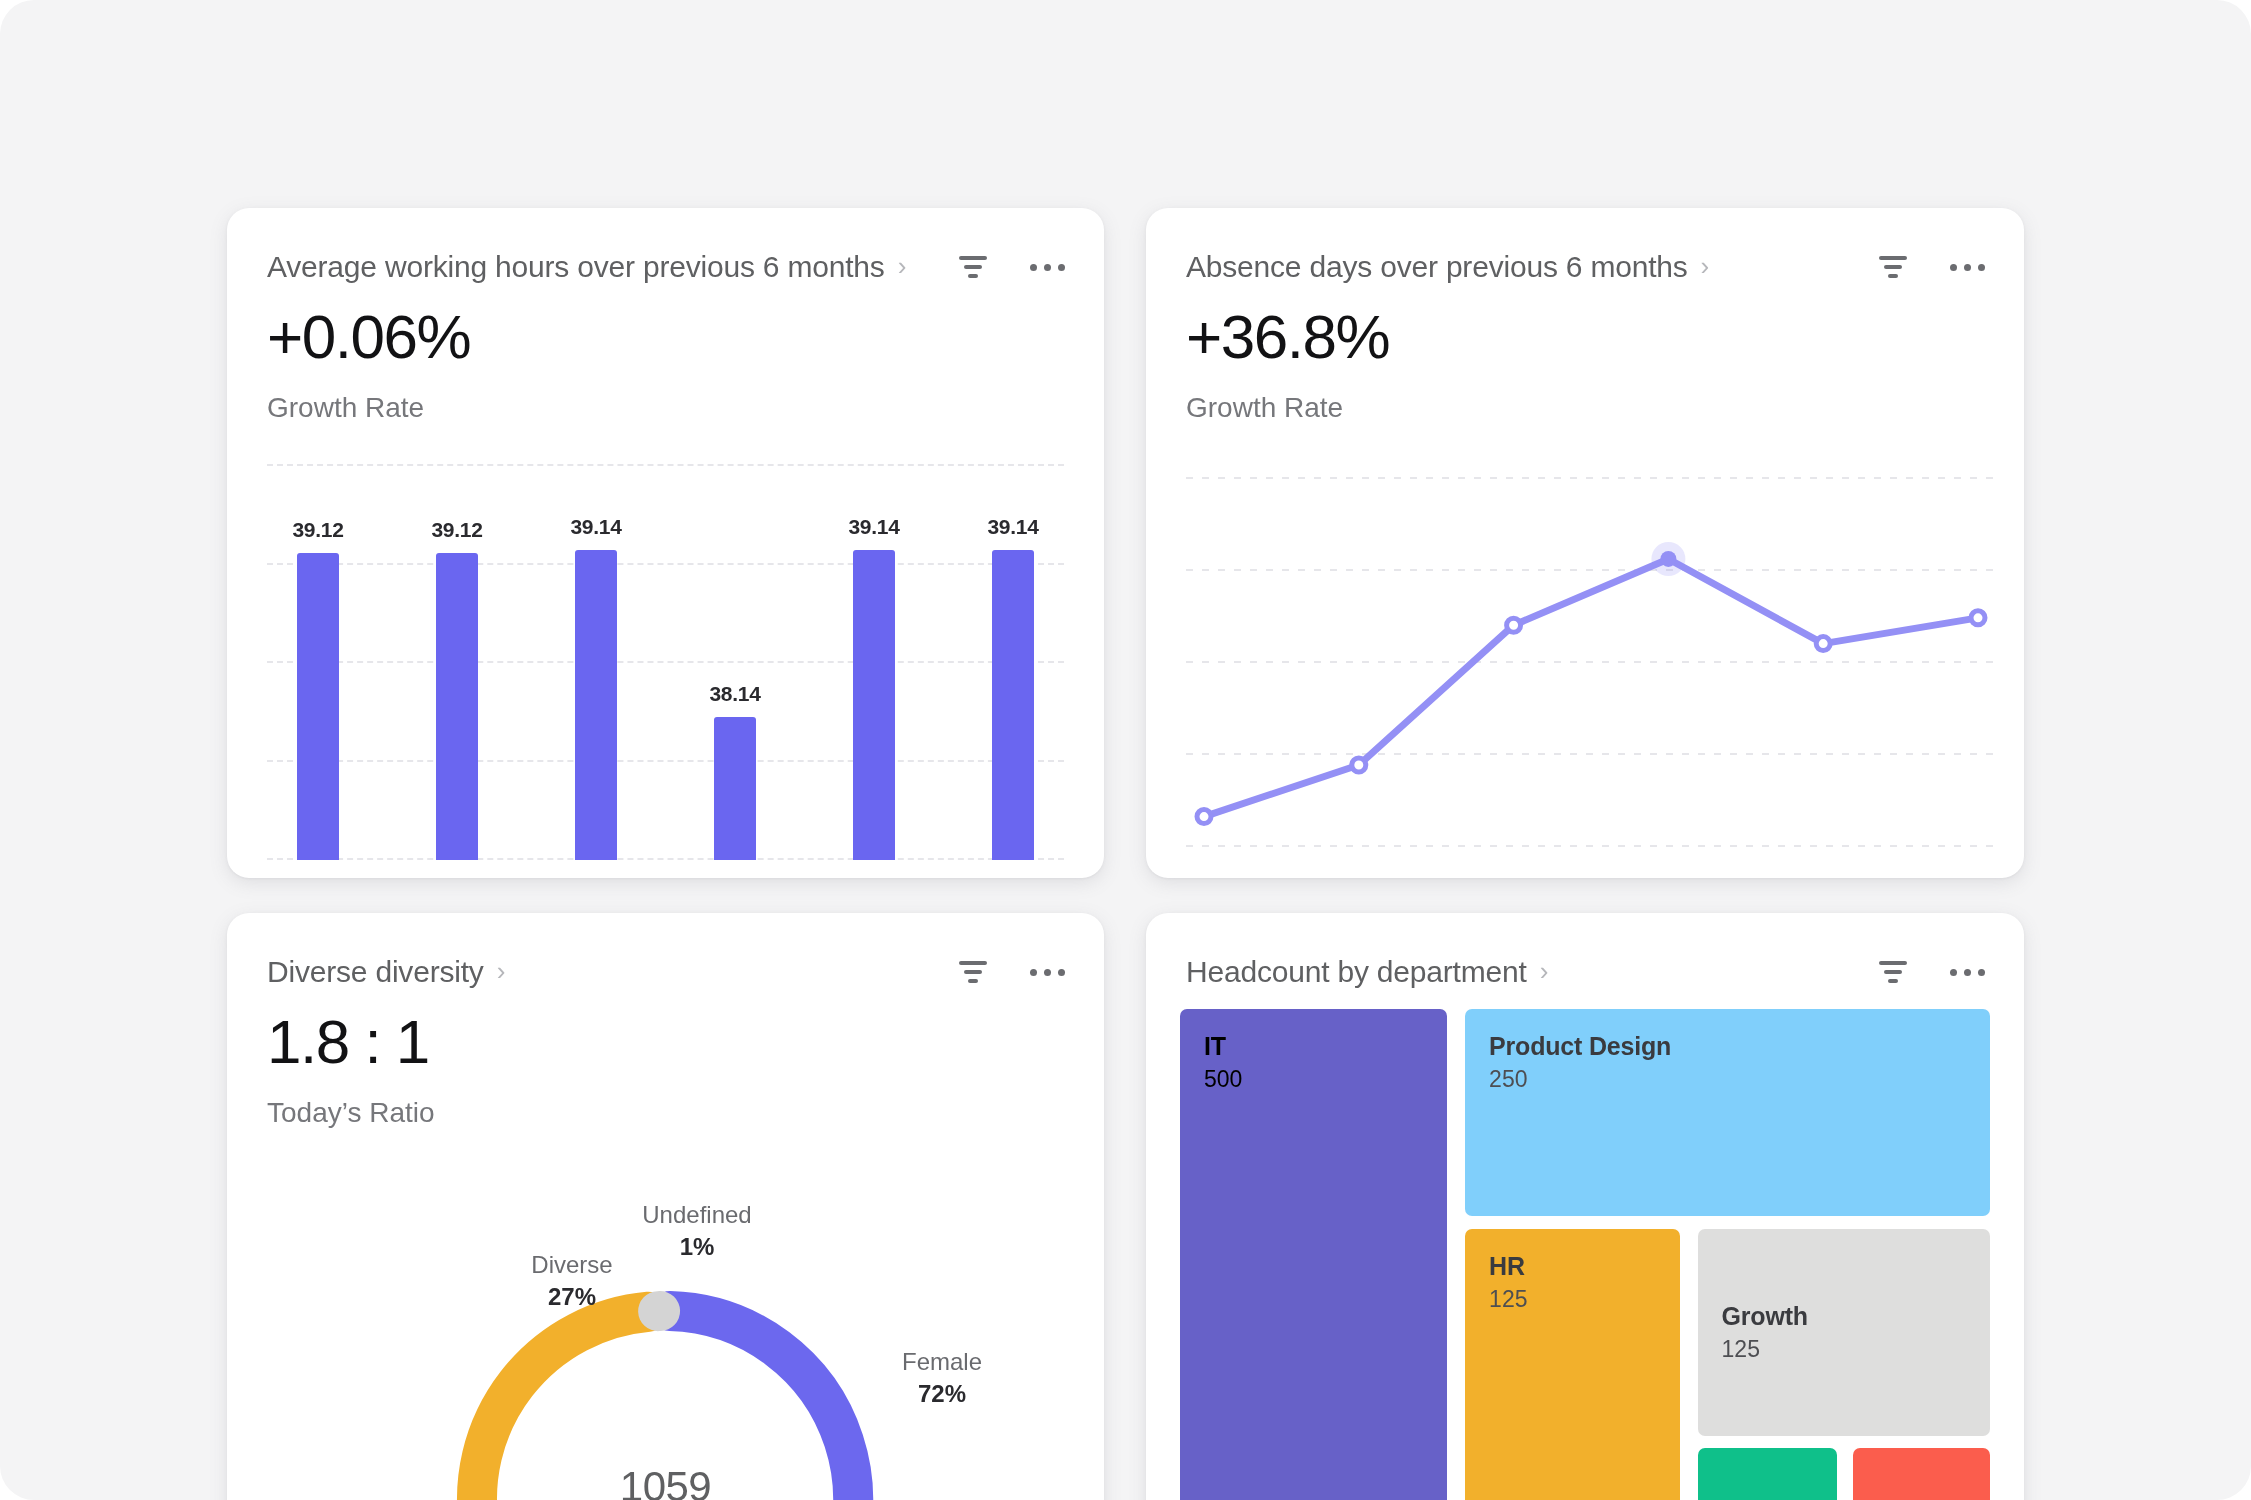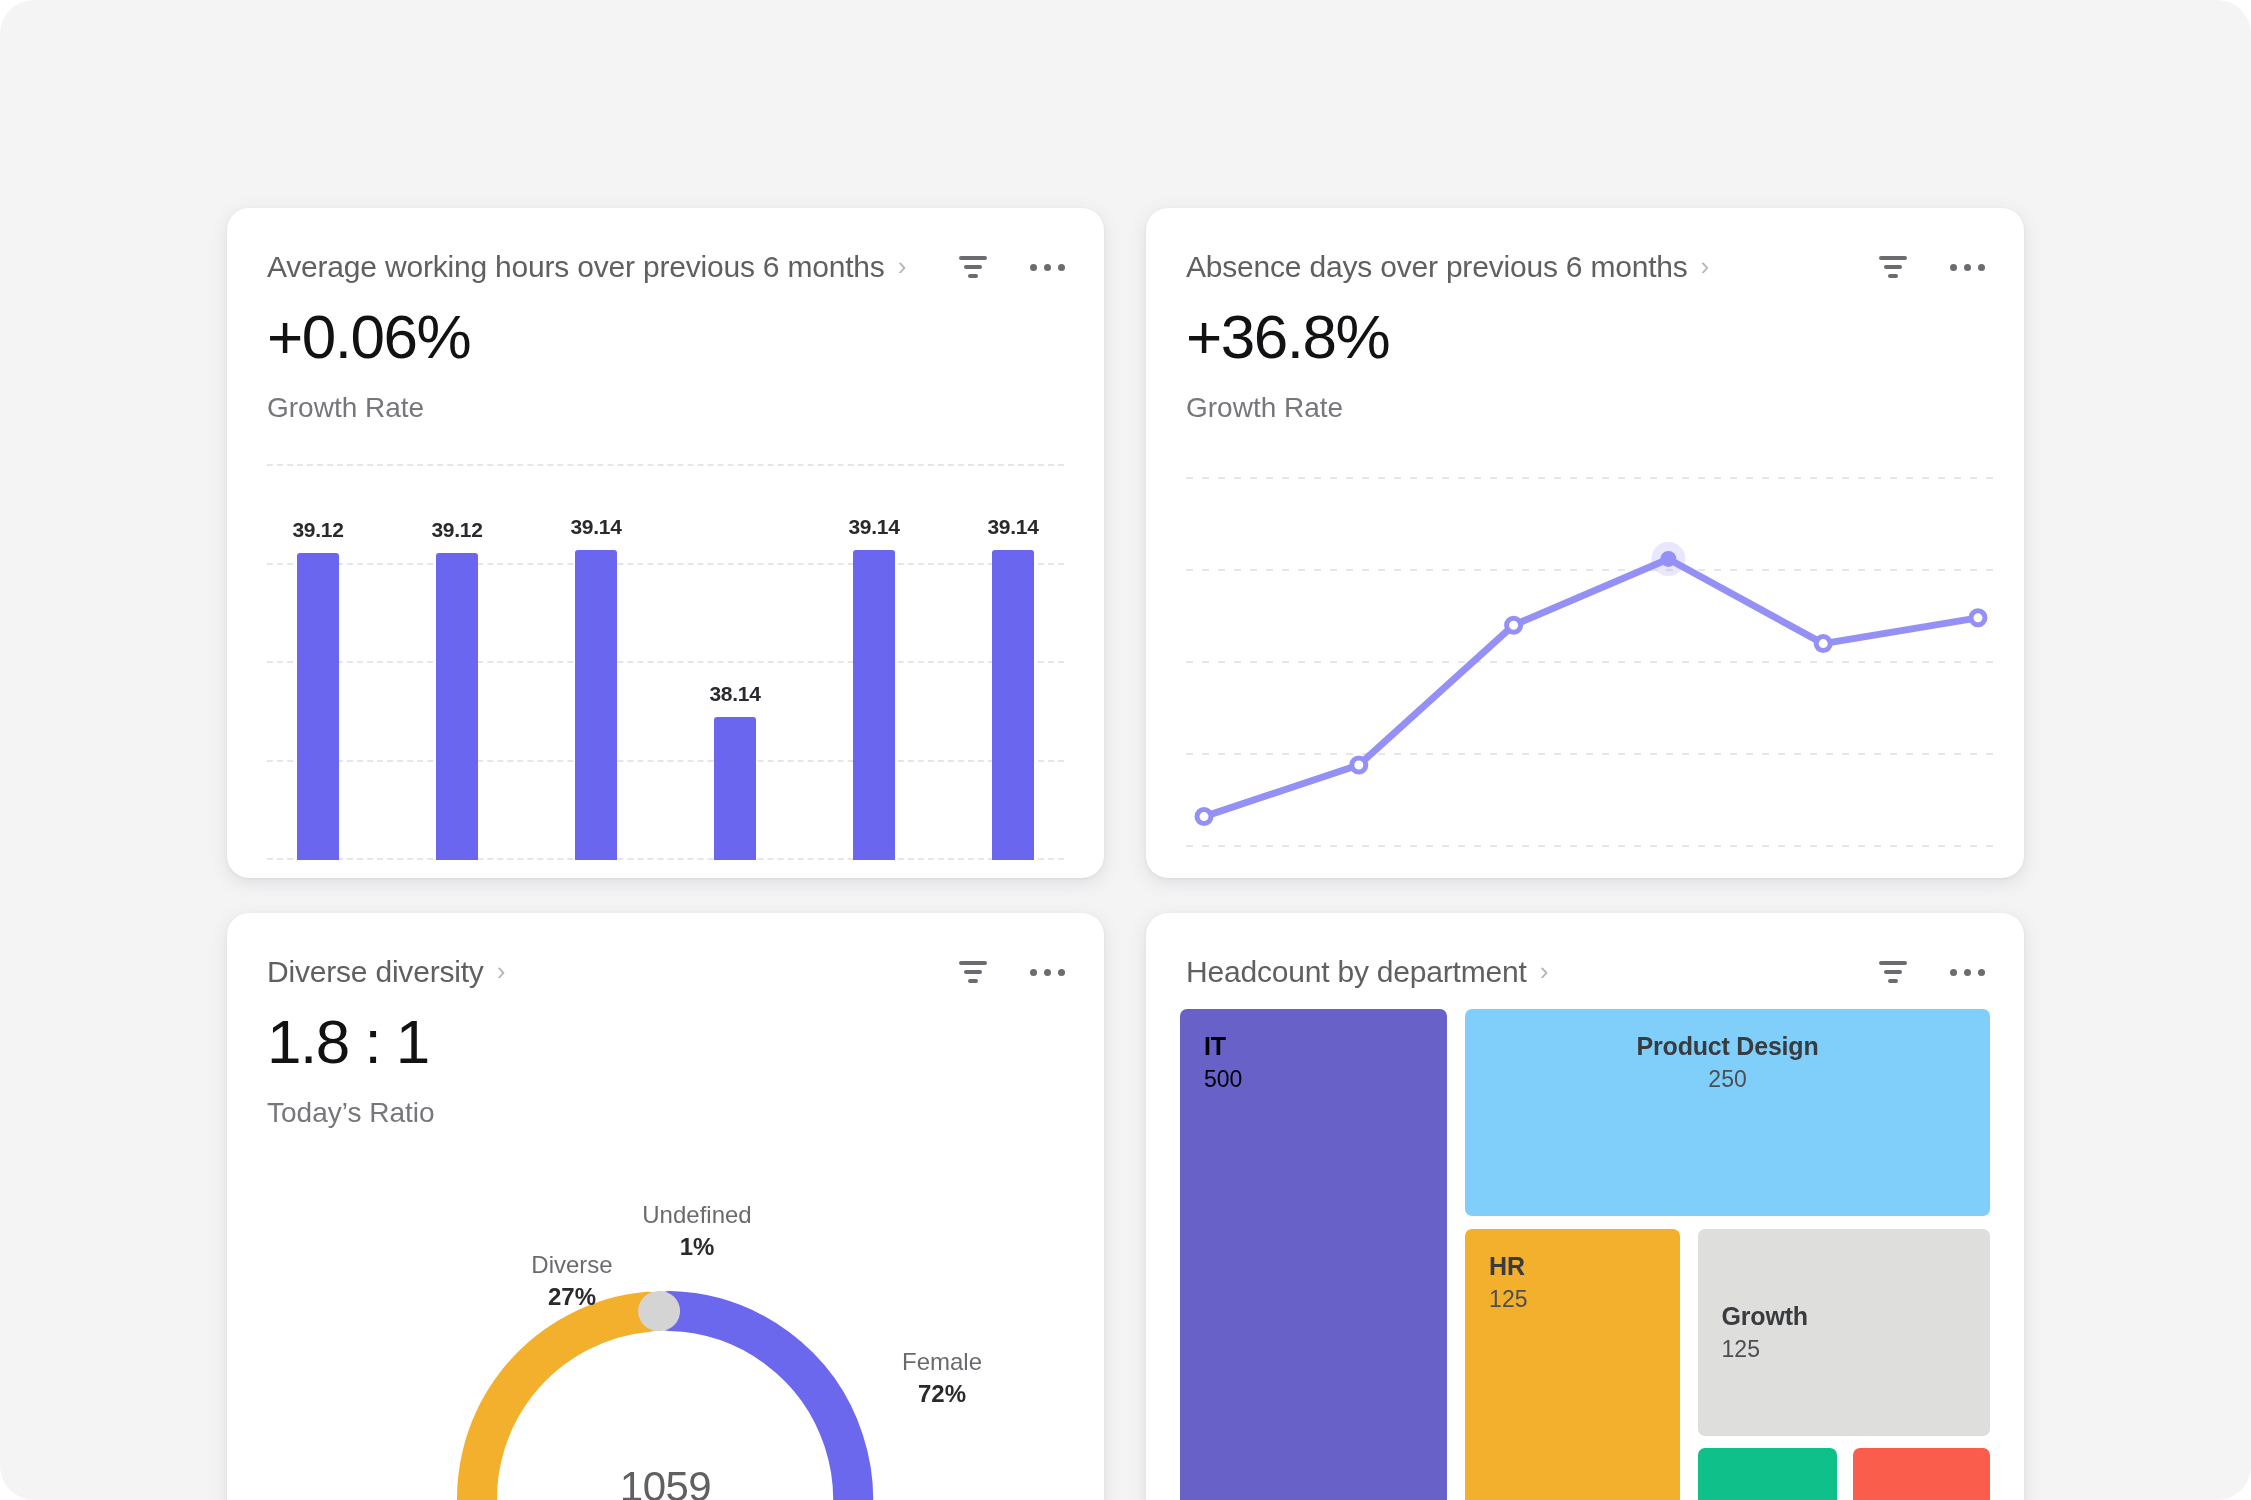--- a/index.html
+++ b/index.html
@@ -278,21 +278,21 @@
               <i></i>
             </span>
         </div>
       </div>
     </div>
     <div class="treemap" id="treemap">
         <div class="tile light" style="left: 0%; top: 0%; width: 33%; height: 98%; background: rgb(103, 97, 200);">
           <div class="tile-name">IT</div>
           <div class="tile-val">500</div>
         </div>
-        <div class="tile dark" style="left: 35.2%; top: 0%; width: 64.8%; height: 37%; background: rgb(128, 207, 251); text-align: center;">
+        <div class="tile dark" style="left: 35.2%; top: 0%; width: 64.8%; height: 37%; background: rgb(128, 207, 251);">
           <div class="tile-name">Product Design</div>
           <div class="tile-val">250</div>
         </div>
         <div class="tile dark" style="left: 35.2%; top: 39.2%; width: 26.5%; height: 58.8%; background: rgb(242, 176, 44);">
           <div class="tile-name">HR</div>
           <div class="tile-val">125</div>
         </div>
         <div class="tile dark centered" style="left: 63.9%; top: 39.2%; width: 36.1%; height: 37%; background: rgb(222, 222, 221);">
           <div class="tile-name">Growth</div>
           <div class="tile-val">125</div>

